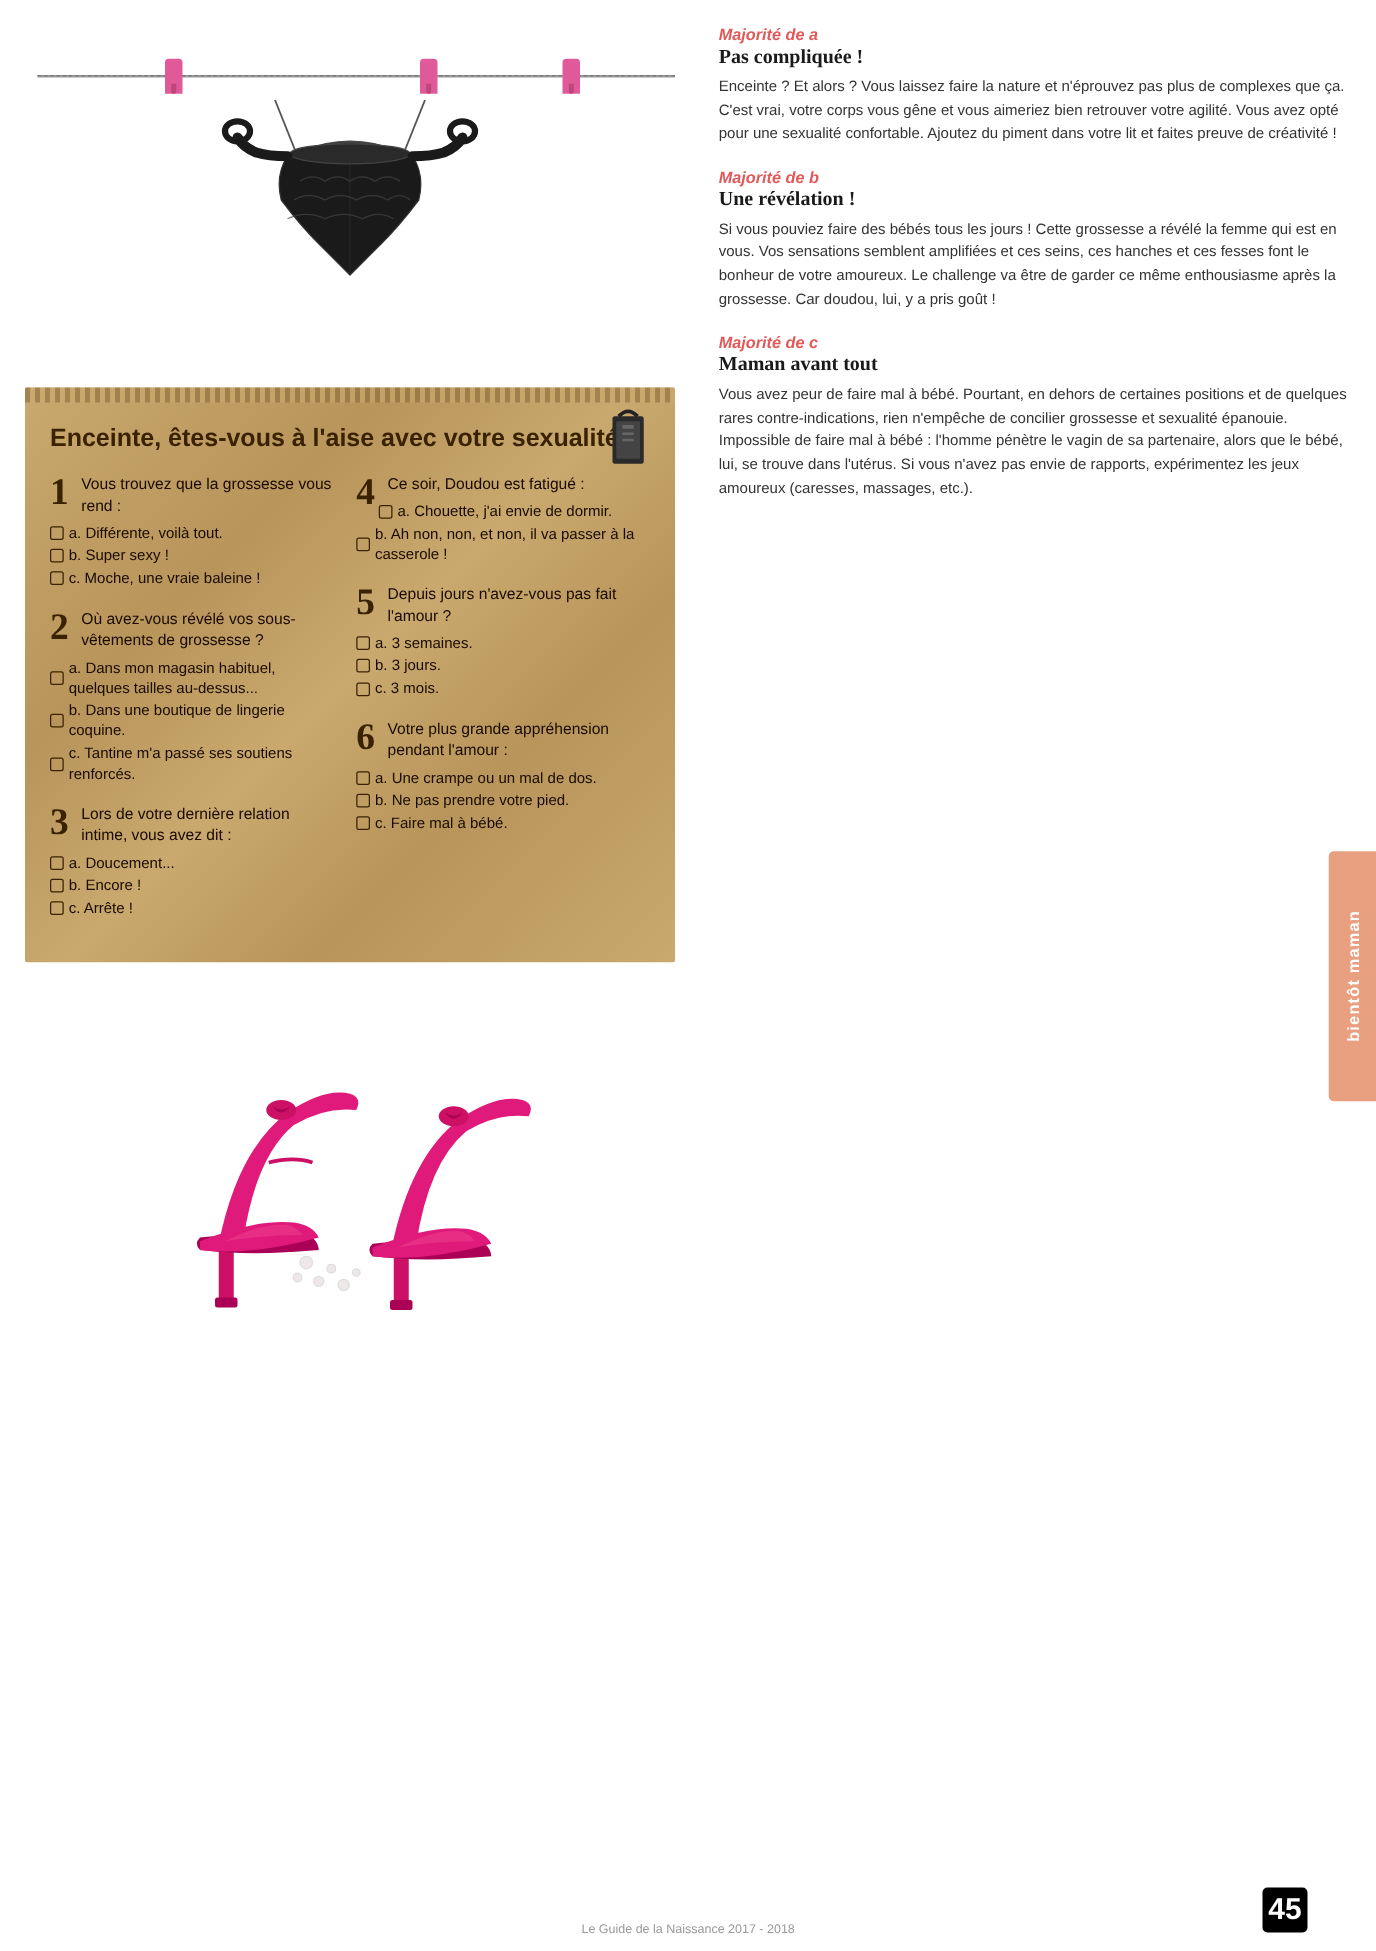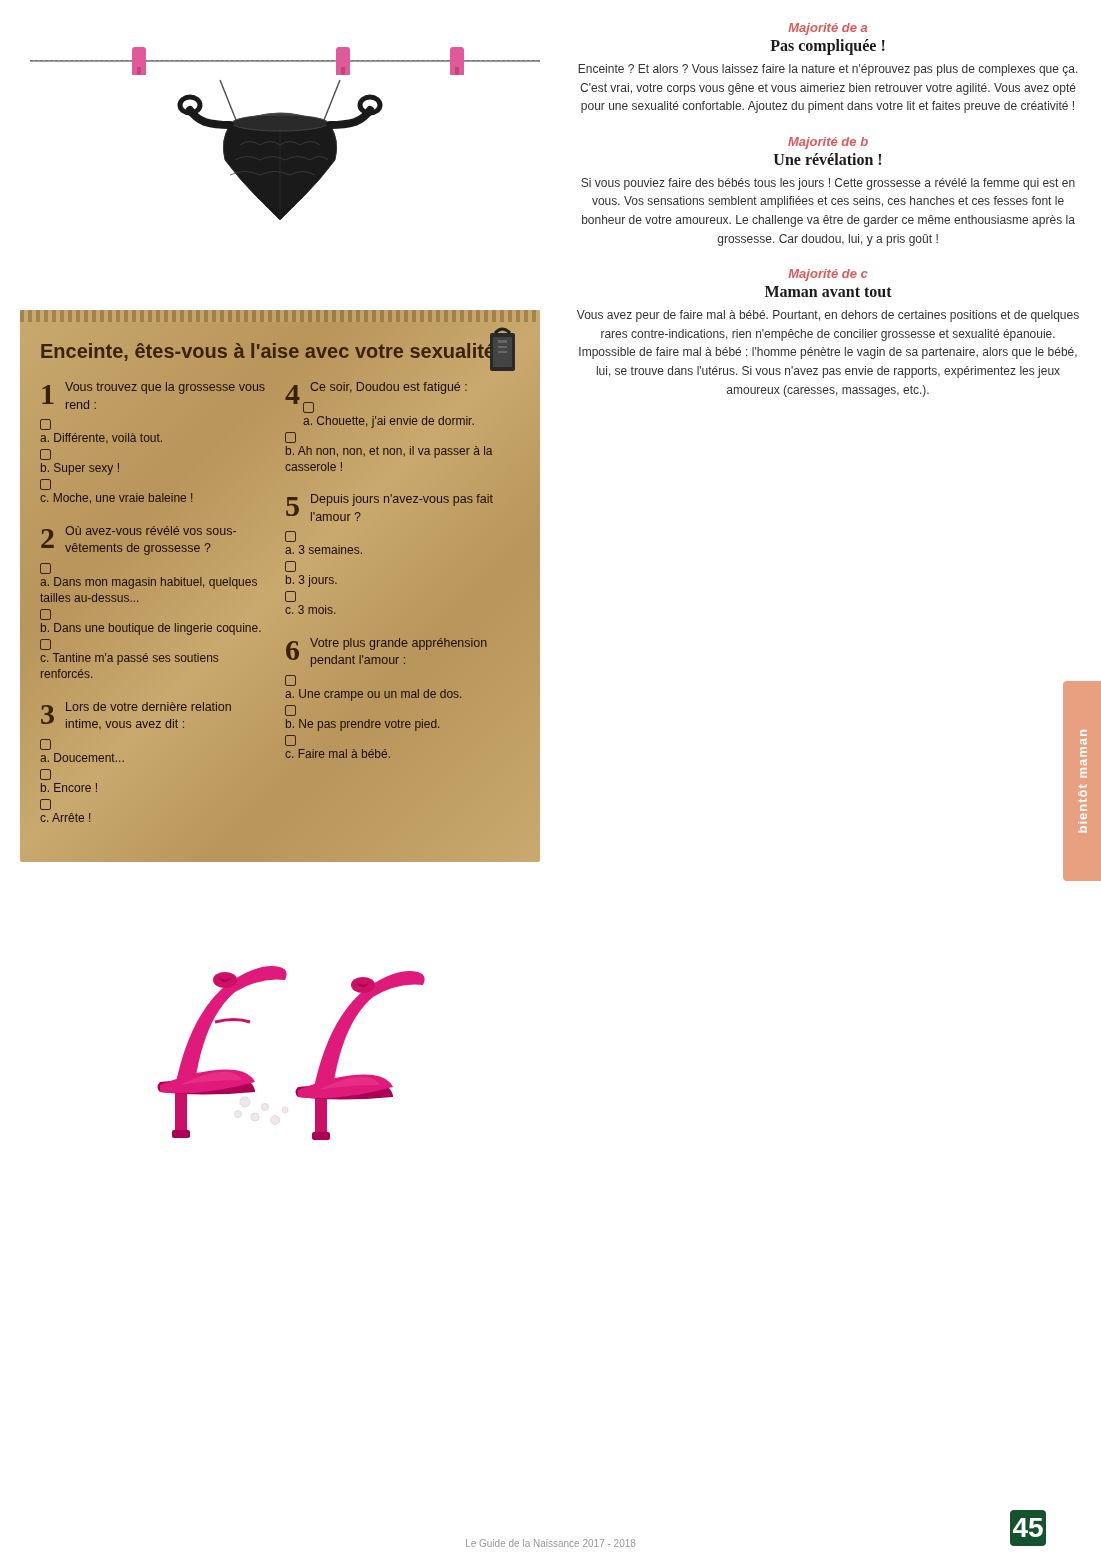--- a/index.html
+++ b/index.html
@@ -135,23 +135,22 @@
       color: #1a0a00;
       line-height: 1.4;
       margin-bottom: 4px;
       display: block;
       overflow: hidden;
       margin-left: 25px;
     }
 
     .answer-item {
       display: flex;
-      align-items: flex-start;
+      align-items: center;
       margin-bottom: 2px;
-      flex-direction: column;
     }
 
     .checkbox {
       width: 11px;
       height: 11px;
       border: 1.5px solid #3a2200;
       border-radius: 2px;
       margin-right: 4px;
       flex-shrink: 0;
       margin-top: 1px;
@@ -183,21 +182,20 @@
       justify-content: center;
       position: relative;
       overflow: hidden;
     }
 
     
     .right-col {
       flex: 1;
       padding: 20px 20px 36px 15px;
       position: relative;
-      text-align: center;
     }
 
     .result-section {
       margin-bottom: 18px;
     }
 
     .result-category {
       font-size: 13px;
       font-weight: 700;
       color: #e05a5a;
@@ -510,19 +508,19 @@
     <div class="result-section">
       <div class="result-category">Majorité de c</div>
       <div class="result-title">Maman avant tout</div>
       <div class="result-body">Vous avez peur de faire mal à bébé. Pourtant, en dehors de certaines positions et de quelques rares contre-indications, rien n'empêche de concilier grossesse et sexualité épanouie. Impossible de faire mal à bébé : l'homme pénètre le vagin de sa partenaire, alors que le bébé, lui, se trouve dans l'utérus. Si vous n'avez pas envie de rapports, expérimentez les jeux amoureux (caresses, massages, etc.).</div>
     </div>
 
     <div class="sidebar-tab">
       <span class="sidebar-tab-text">bientôt maman</span>
     </div>
 
-    <div class="page-number" style="position:absolute; bottom:15px; right:55px; font-size:28px; font-weight:900; color:#e05a5a; background:#14532d; color:#fff; width:36px; height:36px; display:flex; align-items:center; justify-content:center; border-radius:4px;">45</div>
+    <div class="page-number" style="position:absolute; bottom:15px; right:55px; font-size:24px; font-weight:900; color:#e05a5a; background:#000000; color:#fff; width:36px; height:36px; display:flex; align-items:center; justify-content:center; border-radius:4px;">45</div>
 
   </div>
 
   <div class="footer-credit" style="position:absolute; bottom:12px; left:50%; transform:translateX(-50%); font-size:10px; color:#999;">Le Guide de la Naissance 2017 - 2018</div>
 
 </div>
 
 </body></html>

